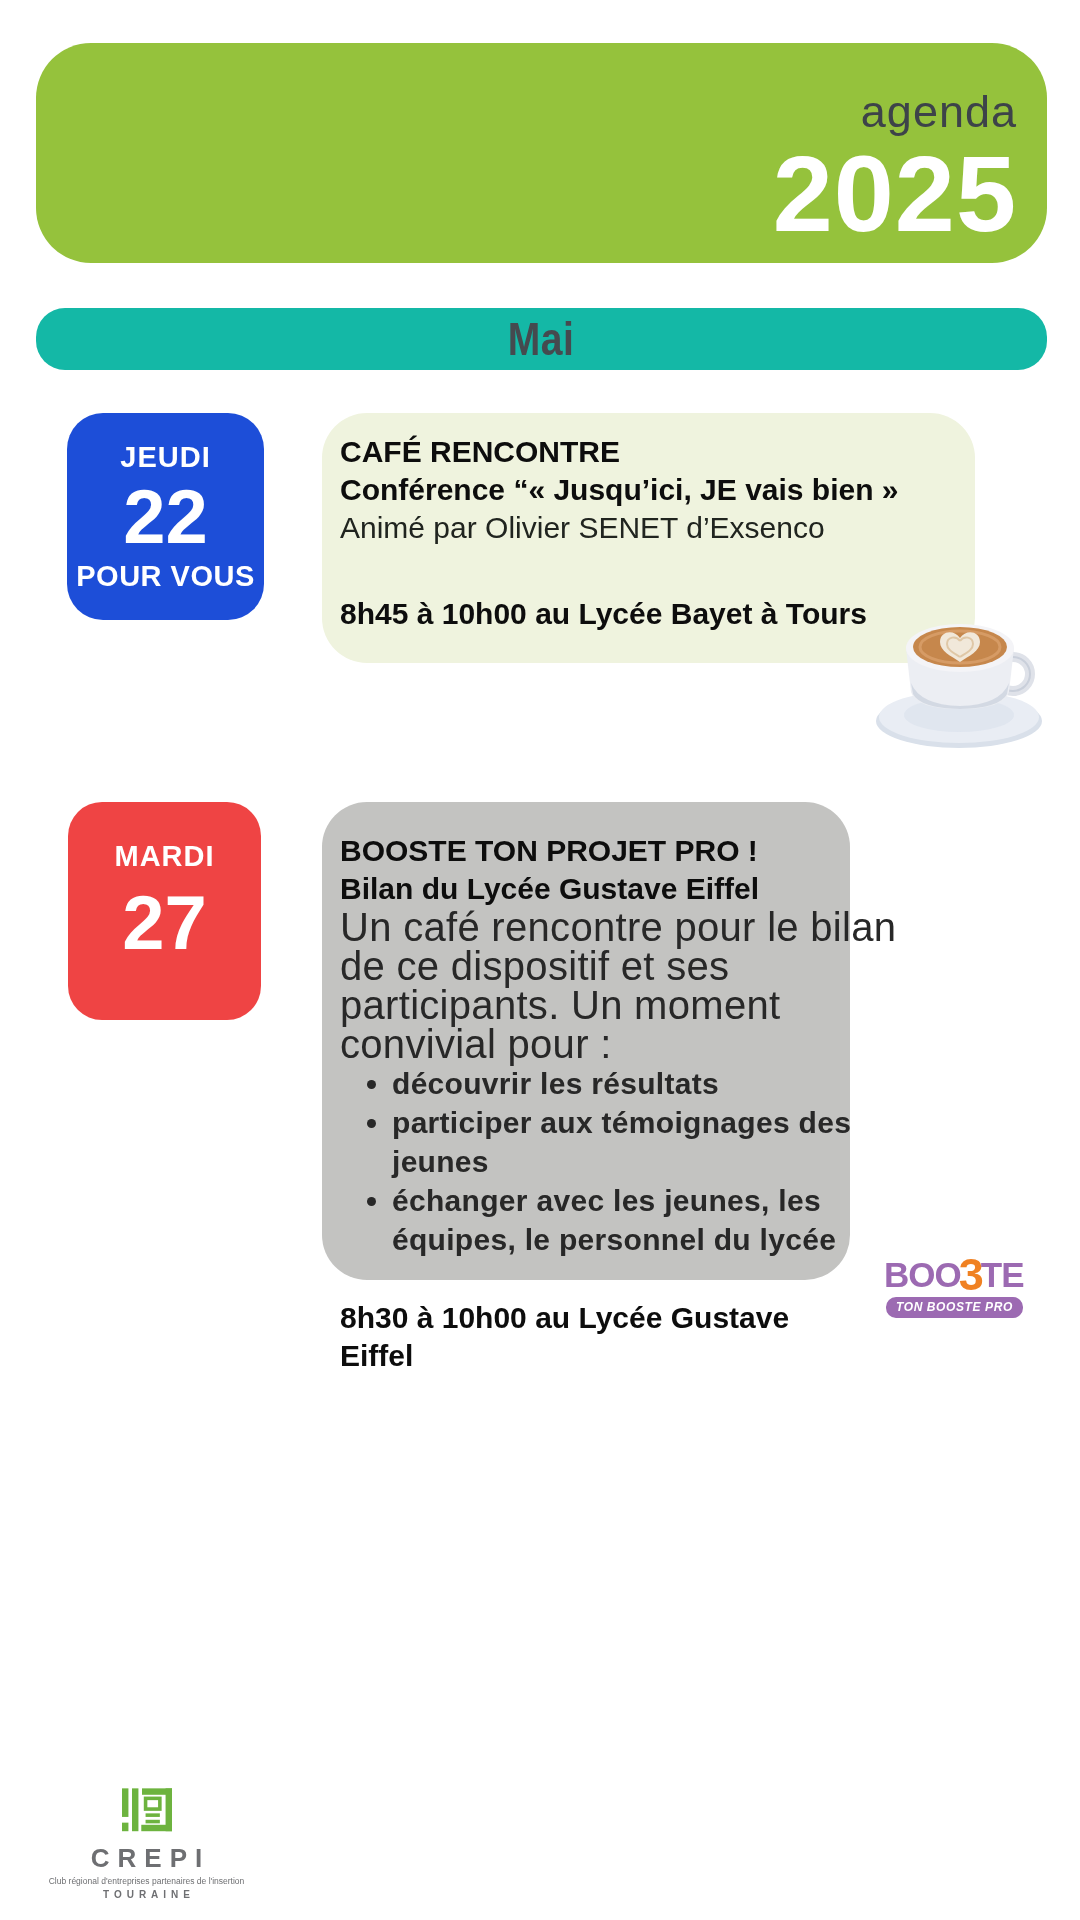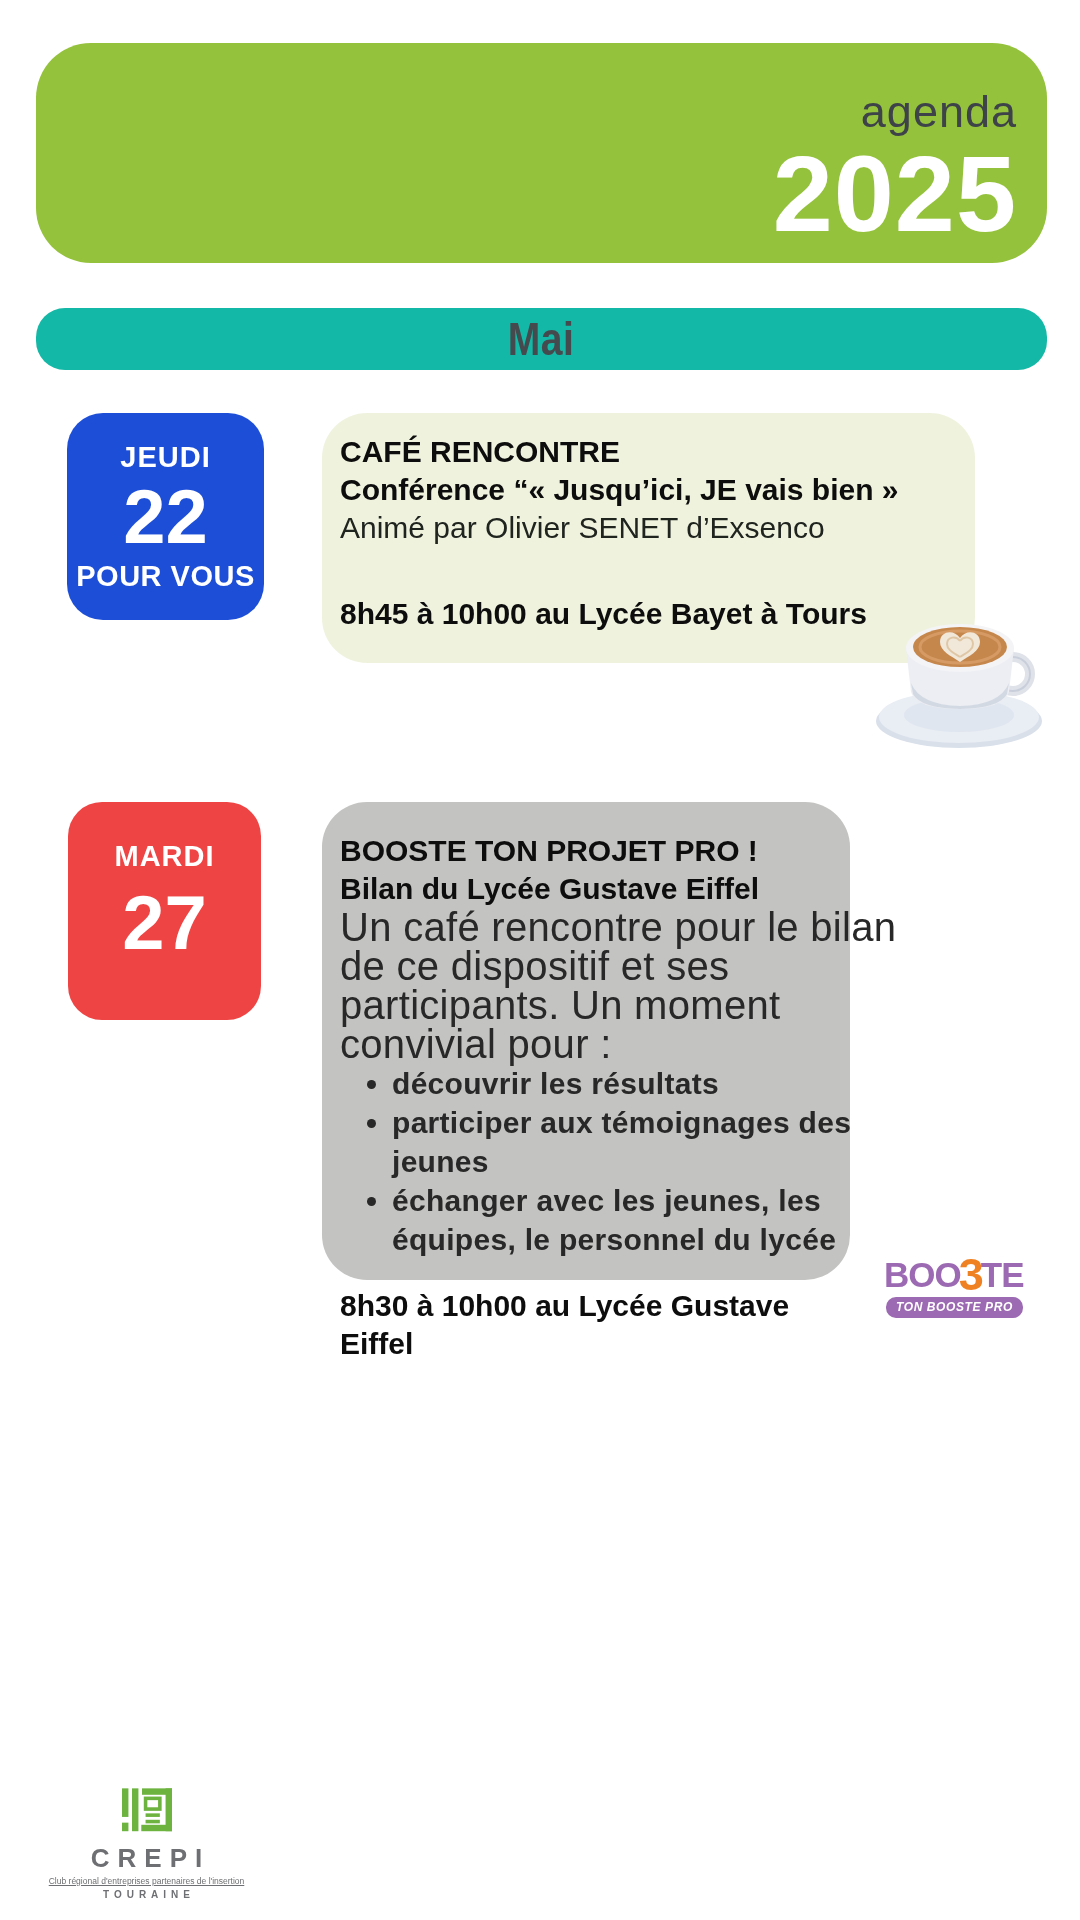--- a/index.html
+++ b/index.html
@@ -46,40 +46,40 @@
   .card-desc {
     font-size:40px; font-weight:400; color:#282828; line-height:39px;
     letter-spacing:.3px; width:585px; margin:0;
   }
   .card-bullets {
     margin:0; padding-left:52px; width:560px; font-size:30px; font-weight:700;
     color:#282828; line-height:39px; letter-spacing:.3px;
   }
   .card-bullets li { list-style:disc; }
   .card-1 .card-time { margin-top:48px; }
-  .card-2 .card-time { margin-top:28px; }
+  .card-2 .card-time { margin-top:40px; }
 
   
   .coffee { position:absolute; left:870px; top:588px; width:182px; height:162px; }
 
   
   .booste { position:absolute; left:884px; top:1202px; display:flex; flex-direction:column; align-items:flex-start;margin-top:44px; }
   .booste-word { font-size:35px; font-weight:800; color:#9c6ab2; letter-spacing:-1px; line-height:1.15; white-space:nowrap; }
   .booste-s { color:#f08122; font-size:45px; position:relative; top:3px; margin:0 -2px; font-weight:800; }
   .booste-tagline {
     display:inline-block; background:#9c6ab2; color:#ffffff; font-size:12px; font-weight:700;
     font-style:italic; letter-spacing:.6px; padding:3px 10px 4px 10px; border-radius:12px;
     border:2px solid #ffffff; margin-top:-3px; white-space:nowrap;
   }
 
   
   .crepi { position:absolute; left:44px; top:1784px; width:205px; text-align:center; color:#6e6f72; }
   .crepi-mark { width:50px; height:53px; }
   .crepi-name { font-size:26px; font-weight:700; letter-spacing:8px; text-indent:8px; margin-top:2px; color:#6e6f72; }
-  .crepi-sub { font-size:8.5px; margin-top:2px; white-space:nowrap;text-decoration:underline; }
+  .crepi-sub { font-size:8.5px; margin-top:2px; white-space:nowrap; }
   .crepi-region { font-size:10px; font-weight:700; letter-spacing:5px; text-indent:5px; margin-top:3px; }
 </style>
 </head>
 <body>
 
 <div class="page">
 
   <div class="banner">
     <div class="banner-label">agenda</div>
     <div class="banner-year">2025</div>

